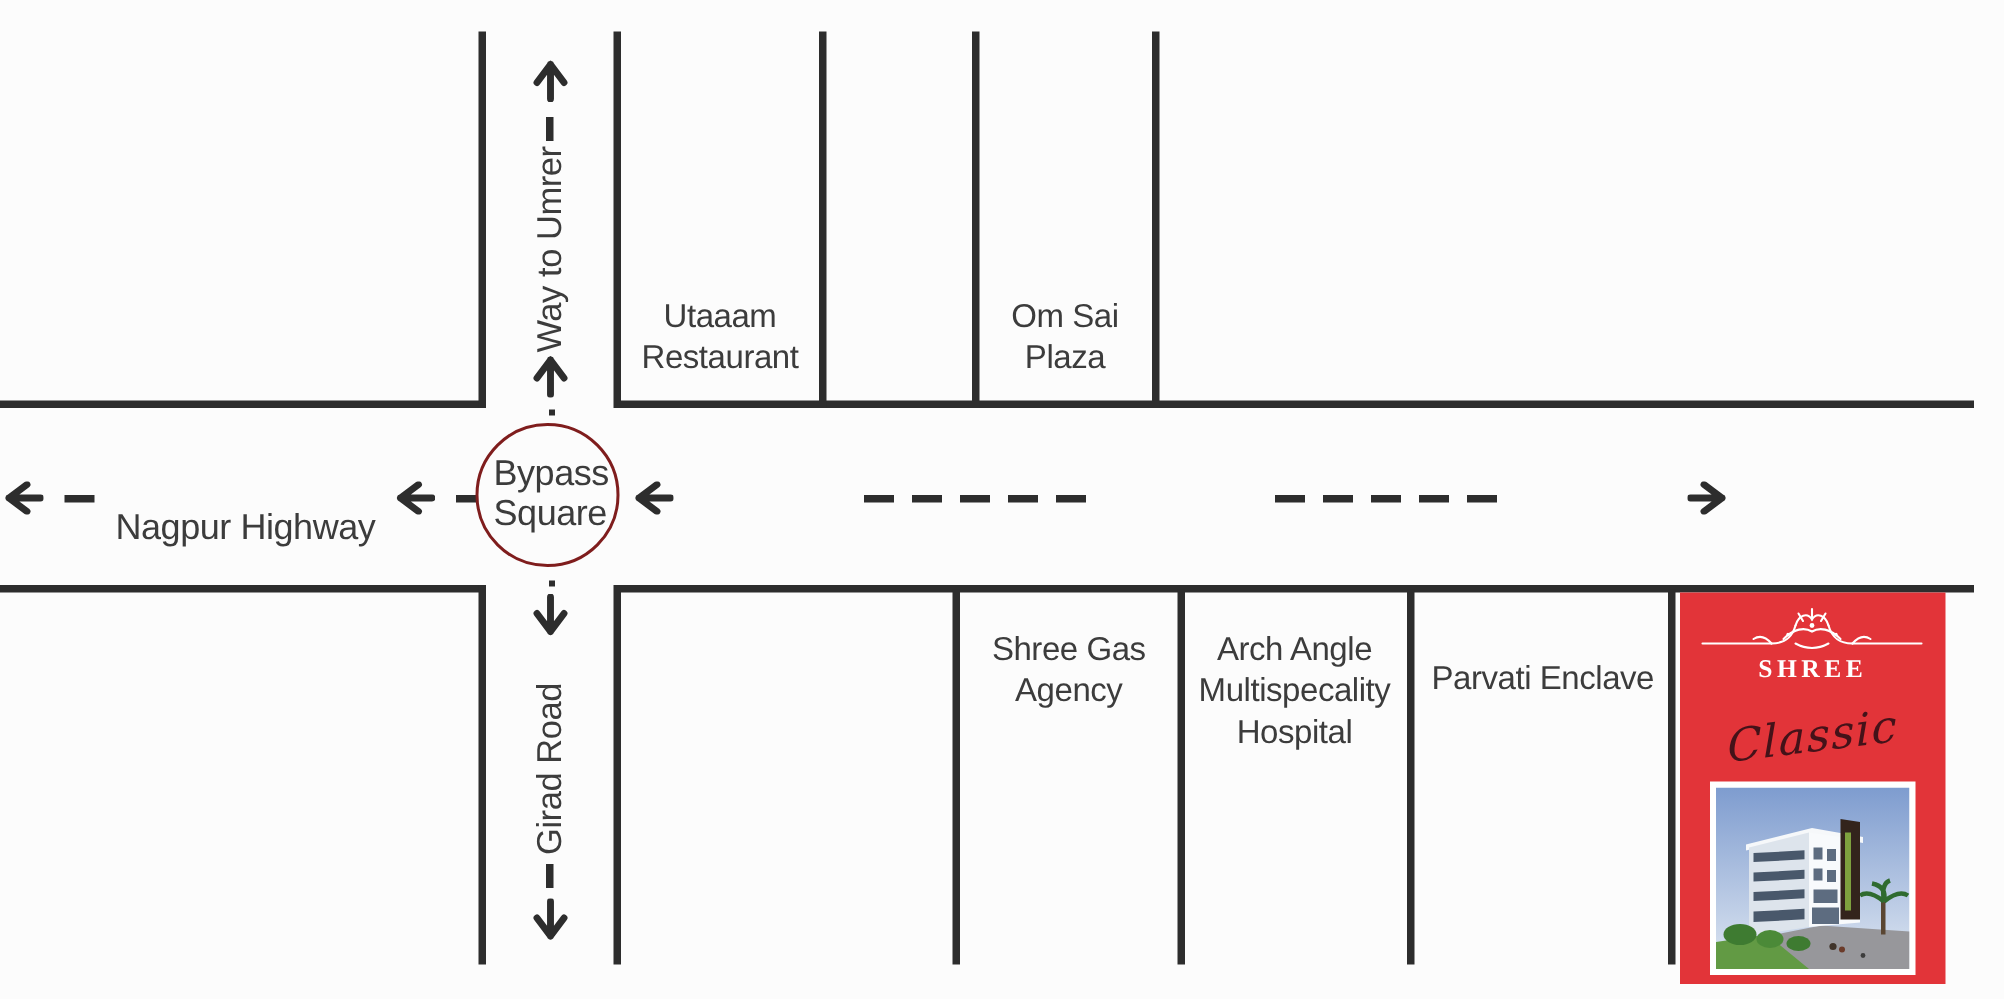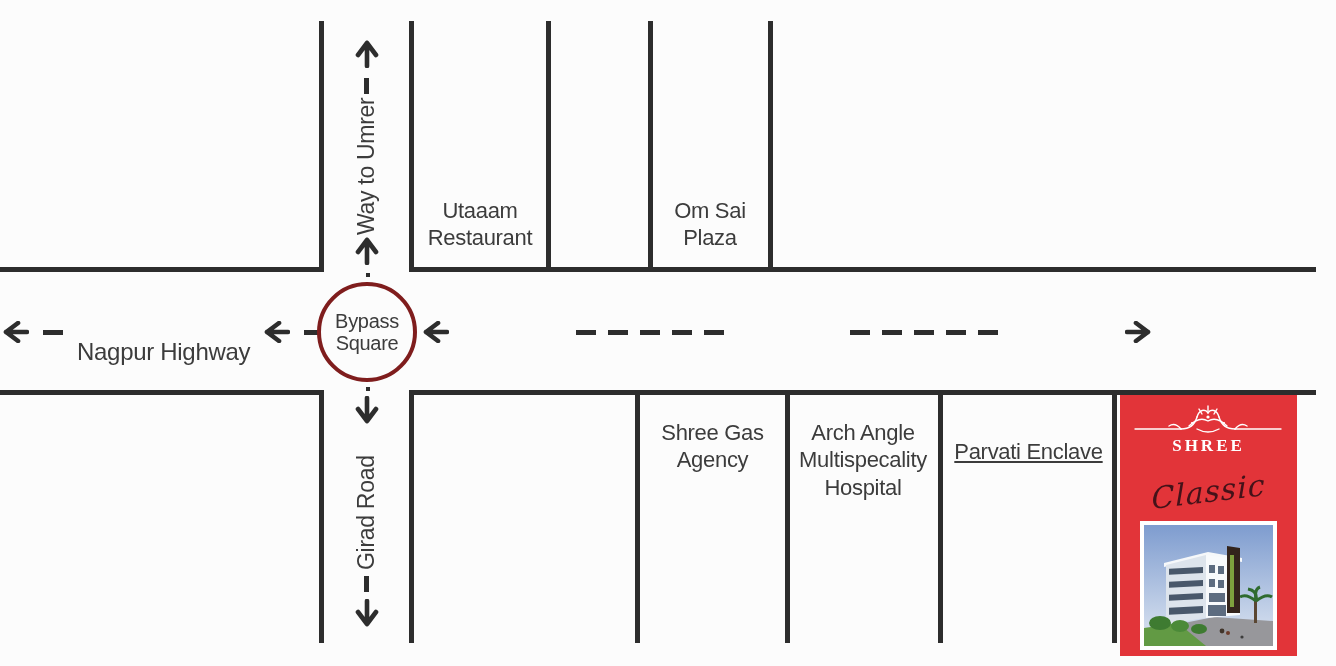--- a/index.html
+++ b/index.html
@@ -19,23 +19,23 @@
     background:repeating-linear-gradient(90deg,#2d2d2d 0 20px,transparent 20px 32px);}
   .dash-v{position:absolute;width:5px;height:16px;background:#2d2d2d;}
   .dot{position:absolute;width:4px;height:4px;background:#2d2d2d;}
   .arrow{position:absolute;display:block;}
   .v-label{
     position:absolute;writing-mode:vertical-rl;transform:rotate(180deg);
     font-size:23px;letter-spacing:-0.3px;white-space:nowrap;color:#3c3c3c;
   }
   .junction{
     position:absolute;left:317px;top:282px;width:92px;height:92px;
-    border:4px solid #7f1d1d;border-radius:50%;background:#fcfcfc;z-index:6;
+    border:2px solid #7f1d1d;border-radius:50%;background:#fcfcfc;z-index:6;
     display:flex;align-items:center;justify-content:center;text-align:center;
-    font-size:20px;line-height:1.12;letter-spacing:-0.3px;
+    font-size:24px;line-height:1.12;letter-spacing:-0.3px;
   }
   .junction .wrap{width:72px;}
   .project{
     position:absolute;left:1120px;top:395px;width:177px;height:261px;z-index:4;
   }
   .brand-top{
     position:absolute;top:41px;width:100%;text-align:center;color:#ffffff;
     font-family:"Liberation Serif",serif;font-size:17px;letter-spacing:3px;font-weight:bold;
   }
   .brand-main{
@@ -121,21 +121,21 @@
     <div class="dash-group" style="width:148px;"></div>
     <svg width="26" height="22" viewBox="0 0 26 22">
       <path d="M23 11 L11 2 M23 11 L11 20 M23 11 H2" stroke="#2d2d2d" stroke-width="4.6" fill="none" stroke-linecap="round"></path>
     </svg>
   </div>
 
   <div class="label" style="left:408px;top:197px;width:144px;">Utaaam Restaurant</div>
   <div class="label" style="left:654px;top:197px;width:112px;">Om Sai Plaza</div>
   <div class="label" style="left:787px;top:419px;width:152px;">Arch Angle Multispecality Hospital</div>
   <div class="label" style="left:640px;top:419px;width:145px;">Shree Gas Agency</div>
-  <div class="label" style="left:941px;top:438px;width:175px;white-space:nowrap;text-decoration:underline;">Parvati Enclave</div>
+  <div class="label" style="left:941px;top:438px;width:175px;white-space:nowrap;">Parvati Enclave</div>
 
   <div class="project" style="background: rgb(226, 52, 57);">
     <svg class="ornament" width="150" height="36" viewBox="0 0 150 36">
       <g stroke="#ffffff" fill="none" stroke-width="1.4" stroke-linecap="round">
         <path d="M2 25 H48"></path>
           <path d="M102 25 H148"></path>
         <path d="M48 25 C58 25 62 20 64 13"></path>
         <path d="M102 25 C92 25 88 20 86 13"></path>
         <path d="M64 13 C66 6 72 4 75 9 C78 4 84 6 86 13"></path>
         <path d="M56 22 C63 15 70 14 75 17 C80 14 87 15 94 22"></path>

